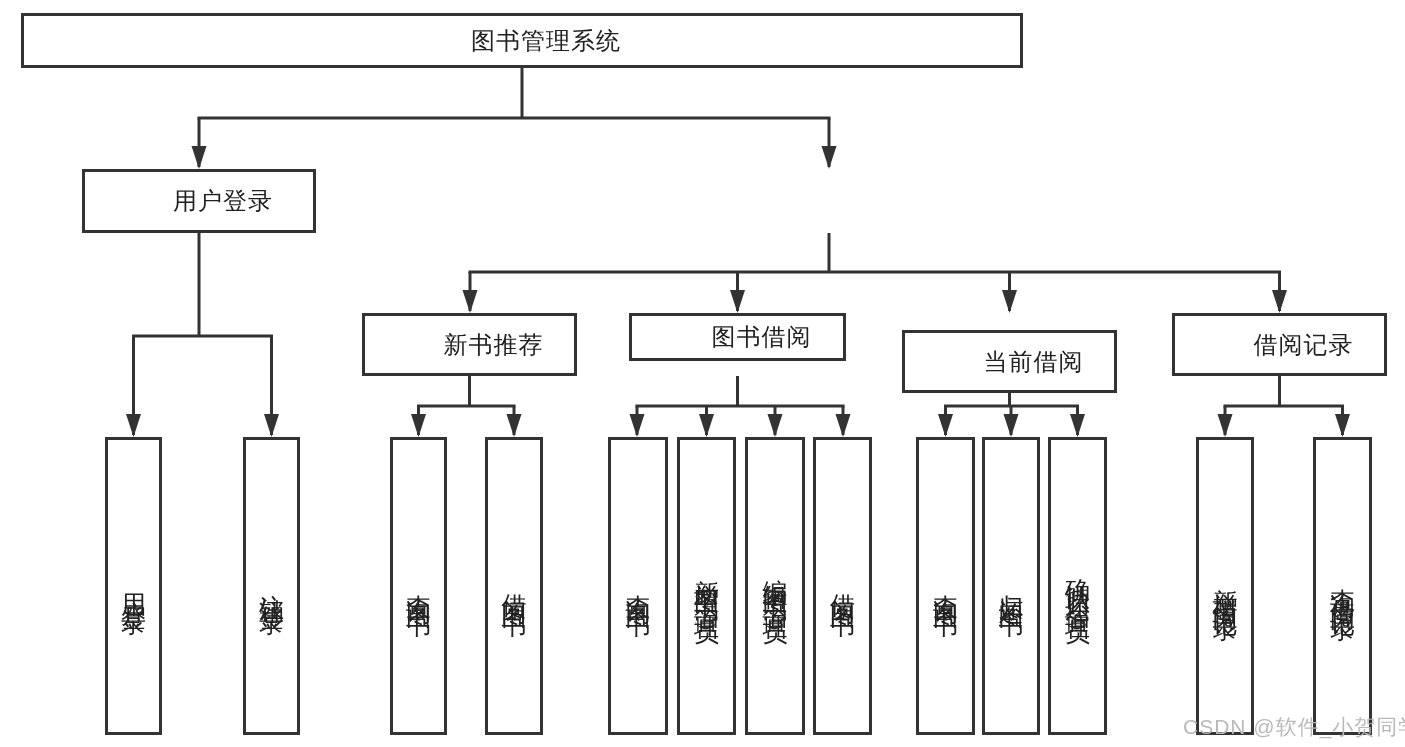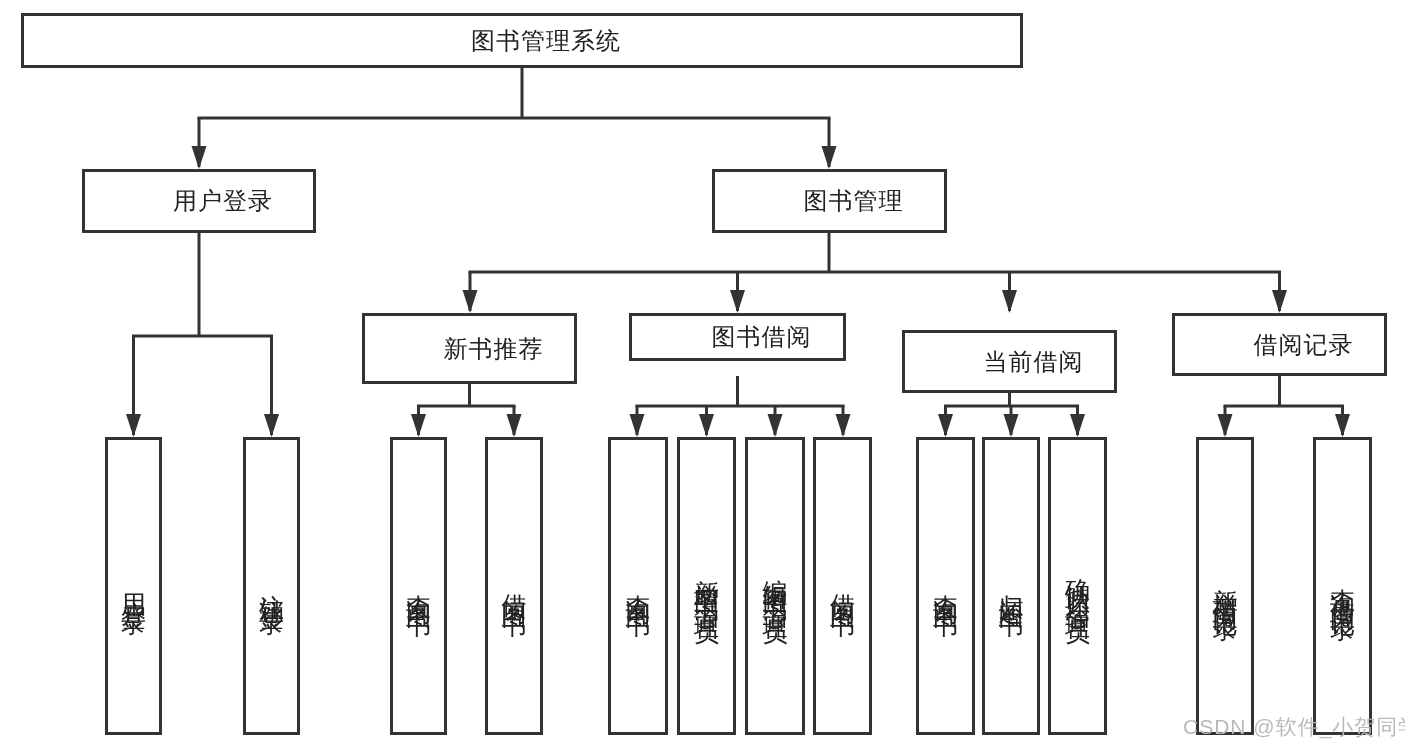--- a/index.html
+++ b/index.html
@@ -98,25 +98,22 @@
     </g>
   </svg>
 
   <div class="node" style="left:21px;top:13px;width:1002px;height:55px;">
     <span>图书管理系统</span>
   </div>
 
   <div class="node" style="left:82px;top:169px;width:234px;height:64px;">
     <span>用户登录</span>
   </div>
-  <div class="node" style="left:712px;top:169px;width:235px;height:64px;">
-    <span>图书管理</span>
-  </div>
 
-  <div class="node" style="left:362px;top:313px;width:215px;height:71px;">
+  <div class="node" style="left:362px;top:313px;width:215px;height:63px;">
     <span>新书推荐</span>
   </div>
   <div class="node" style="left:629px;top:313px;width:217px;height:48px;">
     <span>图书借阅</span>
   </div>
   <div class="node" style="left:902px;top:330px;width:215px;height:63px;">
     <span>当前借阅</span>
   </div>
   <div class="node" style="left:1172px;top:313px;width:215px;height:63px;text-align:right;">
     <span>借阅记录</span>

